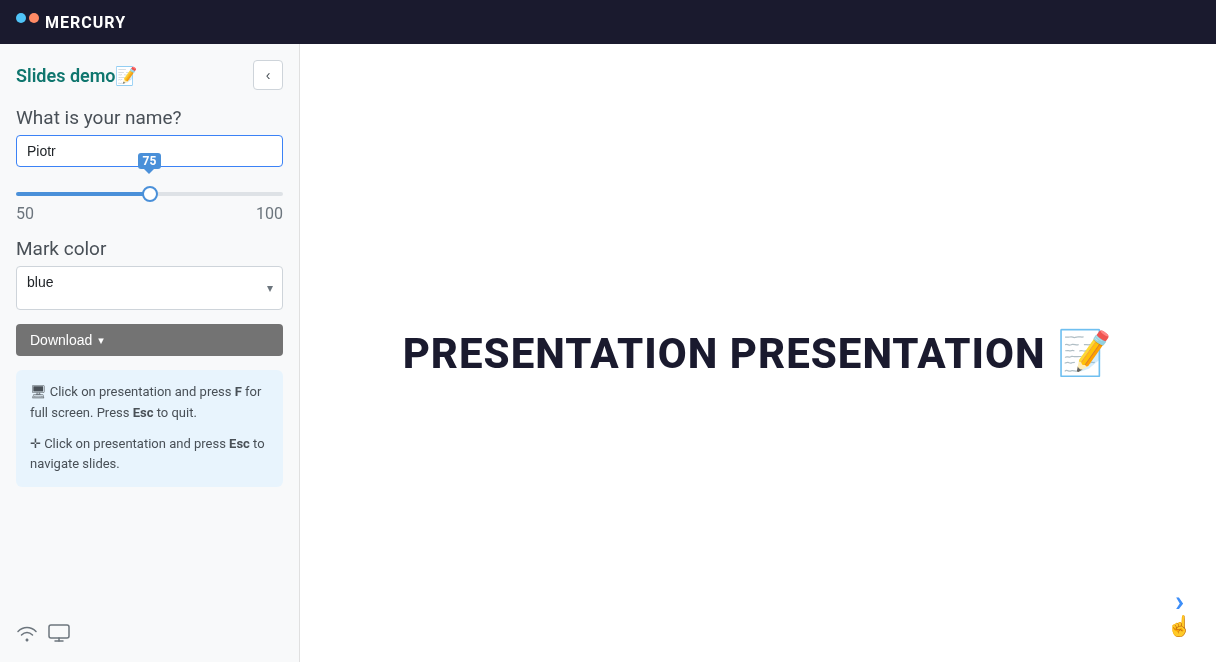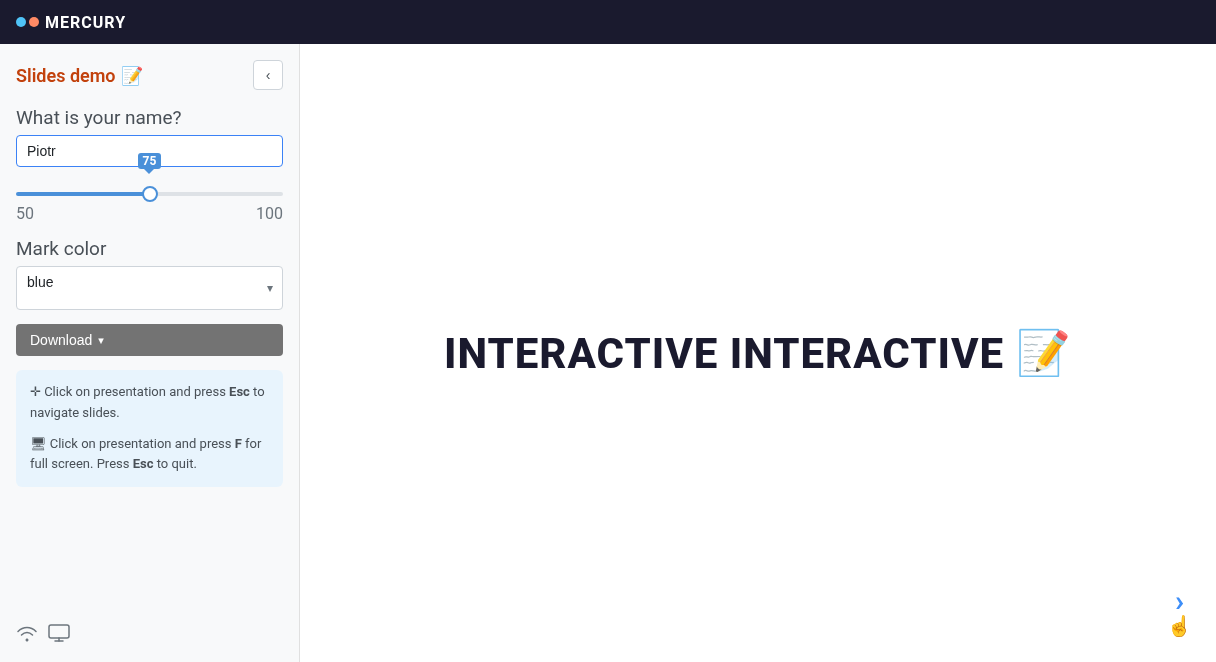--- a/index.html
+++ b/index.html
@@ -9,21 +9,20 @@
     .navbar {
       background-color: #1a1a2e;
       height: 44px;
       display: flex;
       align-items: center;
       padding: 0 16px;
       flex-shrink: 0;
     }
     .navbar-logo {
       display: flex;
-      align-items: center;
       gap: 6px;
       color: white;
       font-weight: 700;
       font-size: 16px;
       letter-spacing: 1px;
     }
     .logo-dots {
       display: flex;
       gap: 3px;
     }
@@ -57,24 +56,23 @@
     .sidebar-header {
       display: flex;
       align-items: center;
       justify-content: space-between;
       margin-bottom: 16px;
     }
 
     .sidebar-title {
       font-size: 18px;
       font-weight: 600;
-      color: #c2410c;
-      display: flex;
-      align-items: center;
-      gap: 6px;
+      color: #0f766e;
+      display: flex;
+      align-items: center;
     }
 
     .collapse-btn {
       width: 30px;
       height: 30px;
       border: 1px solid #ced4da;
       background: white;
       border-radius: 4px;
       cursor: pointer;
       display: flex;
@@ -327,26 +325,26 @@
       </div>
     </div>
 
     <button class="download-btn">
       <span>Download</span>
       <span class="btn-caret">▾</span>
     </button>
 
     <div class="info-box">
       <p>
+        <span>🖥</span>
+        Click on presentation and press <strong>F</strong> for full screen. Press <strong>Esc</strong> to quit.
+      </p>
+      <p>
         <span>✛</span>
         Click on presentation and press <strong>Esc</strong> to navigate slides.
-      </p>
-      <p>
-        <span>🖥</span>
-        Click on presentation and press <strong>F</strong> for full screen. Press <strong>Esc</strong> to quit.
       </p>
     </div>
 
     <div class="sidebar-footer">
       <span style="font-size:18px;">
         <svg width="22" height="16" viewBox="0 0 22 16" fill="none" xmlns="http://www.w3.org/2000/svg">
           <path d="M11 12.5C11.8284 12.5 12.5 13.1716 12.5 14C12.5 14.8284 11.8284 15.5 11 15.5C10.1716 15.5 9.5 14.8284 9.5 14C9.5 13.1716 10.1716 12.5 11 12.5Z" fill="#6c757d"></path>
           <path d="M5.5 9C7.03 7.47 9.41 6.5 11 6.5C12.59 6.5 14.97 7.47 16.5 9" stroke="#6c757d" stroke-width="1.5" stroke-linecap="round" fill="none"></path>
           <path d="M2 5.5C4.56 2.94 7.61 1.5 11 1.5C14.39 1.5 17.44 2.94 20 5.5" stroke="#6c757d" stroke-width="1.5" stroke-linecap="round" fill="none"></path>
         </svg>
@@ -357,21 +355,21 @@
           <path d="M7 17h8" stroke="#6c757d" stroke-width="1.5" stroke-linecap="round"></path>
           <path d="M11 14v3" stroke="#6c757d" stroke-width="1.5" stroke-linecap="round"></path>
         </svg>
       </span>
     </div>
 
   </aside>
 
   <main class="content-area">
     <div class="presentation-title">
-      <span>INTERACTIVE INTERACTIVE</span>
+      <span>PRESENTATION PRESENTATION</span>
       <span class="memo-emoji">📝</span>
     </div>
 
     <div class="nav-arrow-right">
       <span class="arrow-svg" style="color:#3d8ef8; font-size:30px; font-weight:700;">›</span>
       <span class="cursor-indicator">☝</span>
     </div>
   </main>
 
 </div>

